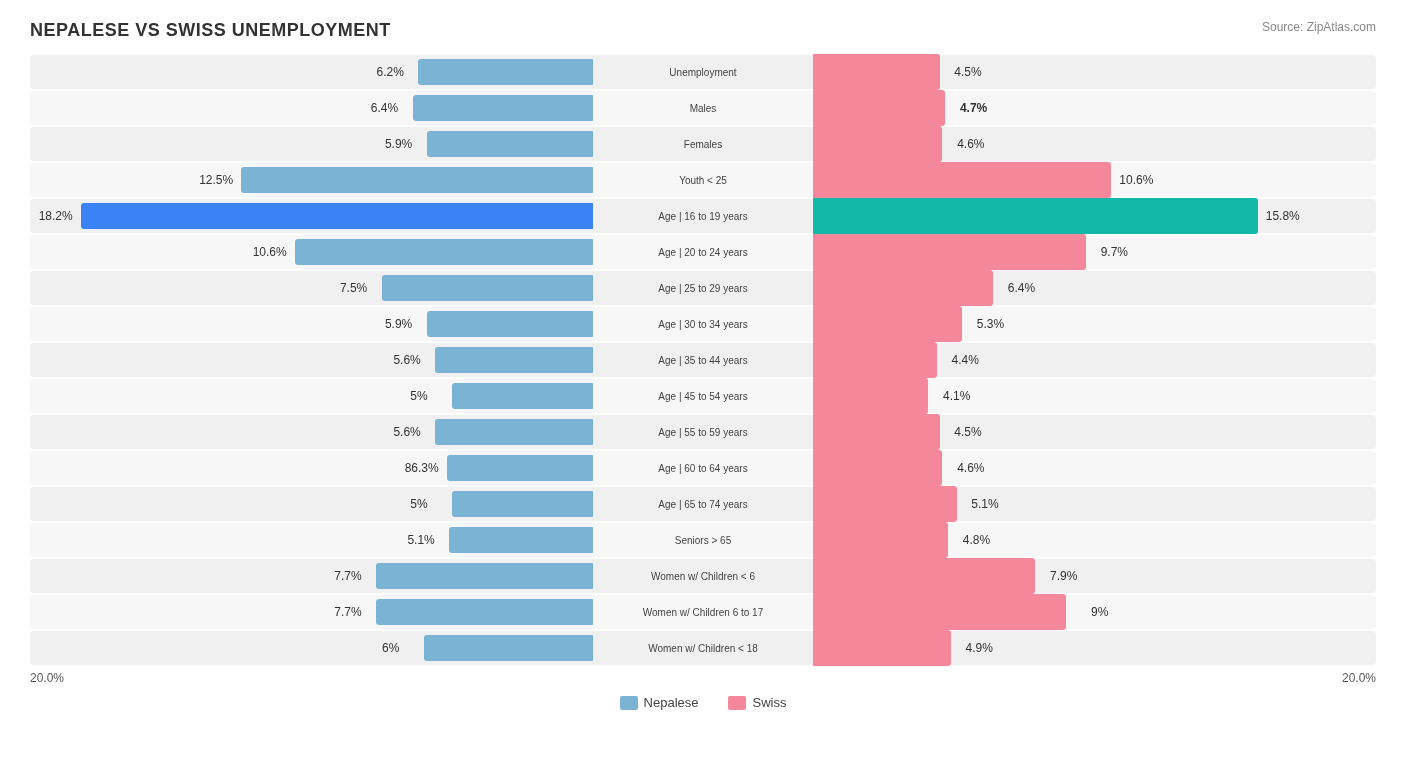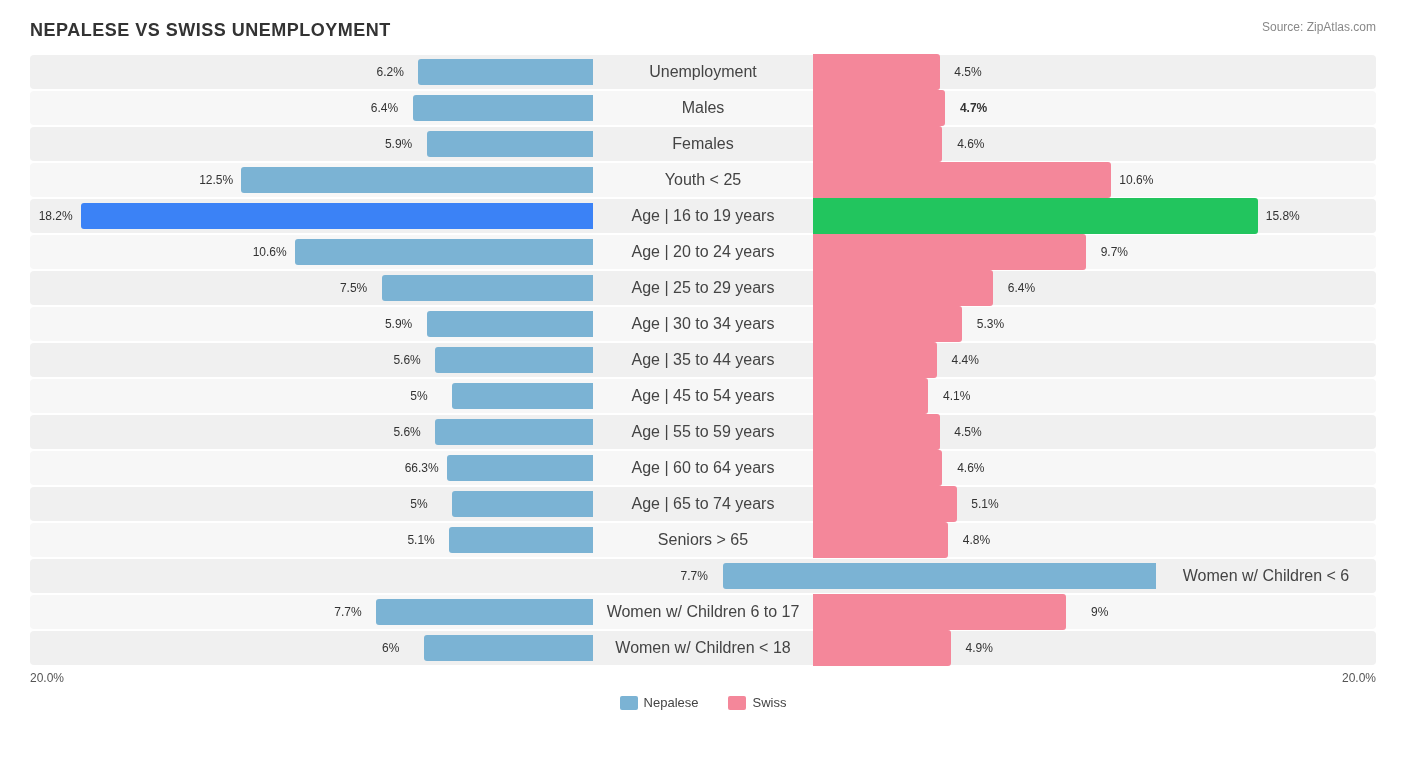--- a/index.html
+++ b/index.html
@@ -72,21 +72,21 @@
       display: flex;
       align-items: center;
       justify-content: flex-start;
       height: 100%;
       position: relative;
     }
     .center-label {
       width: 220px;
       flex-shrink: 0;
       text-align: center;
-      font-size: 16px;
+      font-size: 10px;
       color: #444;
       z-index: 2;
       white-space: nowrap;
     }
     .bar-left {
       height: 26px;
       background: #7bb3d4;
       border-radius: 3px 0 0 3px;
       display: flex;
       align-items: center;
@@ -114,21 +114,21 @@
       right: -42px;
       font-size: 12px;
       color: #333;
       white-space: nowrap;
     }
     
     .bar-left.highlight {
       background: #3b82f6;
     }
     .bar-right.highlight {
-      background: #22c55e;
+      background: #14b8a6;
       text-decoration: underline;
     }
     .axis-row {
       display: flex;
       align-items: flex-end;
       margin-top: 6px;
     }
     .axis-left {
       flex: 1;
       display: flex;
@@ -345,21 +345,21 @@
           <div class="bar-right" style="width:22.5%;">
             <span class="bar-label-right">4.5%</span>
           </div>
         </div>
       </div>
     </div>
       <div class="chart-row">
       <div class="row-inner">
         <div class="bar-left-container">
           <div class="bar-left" style="width:26%;">
-            <span class="bar-label-left">66.3%</span>
+            <span class="bar-label-left">86.3%</span>
           </div>
         </div>
         <div class="center-label">Age | 60 to 64 years</div>
         <div class="bar-right-container">
           <div class="bar-right" style="width:23%;">
             <span class="bar-label-right">4.6%</span>
           </div>
         </div>
       </div>
     </div>
@@ -394,20 +394,25 @@
       </div>
     </div>
       <div class="chart-row">
       <div class="row-inner">
         <div class="bar-left-container">
           <div class="bar-left" style="width:38.5%;">
             <span class="bar-label-left">7.7%</span>
           </div>
         </div>
         <div class="center-label">Women w/ Children &lt; 6</div>
+        <div class="bar-right-container">
+          <div class="bar-right" style="width:39.5%;">
+            <span class="bar-label-right">7.9%</span>
+          </div>
+        </div>
       </div>
     </div>
       <div class="chart-row">
       <div class="row-inner">
         <div class="bar-left-container">
           <div class="bar-left" style="width:38.5%;">
             <span class="bar-label-left">7.7%</span>
           </div>
         </div>
         <div class="center-label">Women w/ Children 6 to 17</div>

